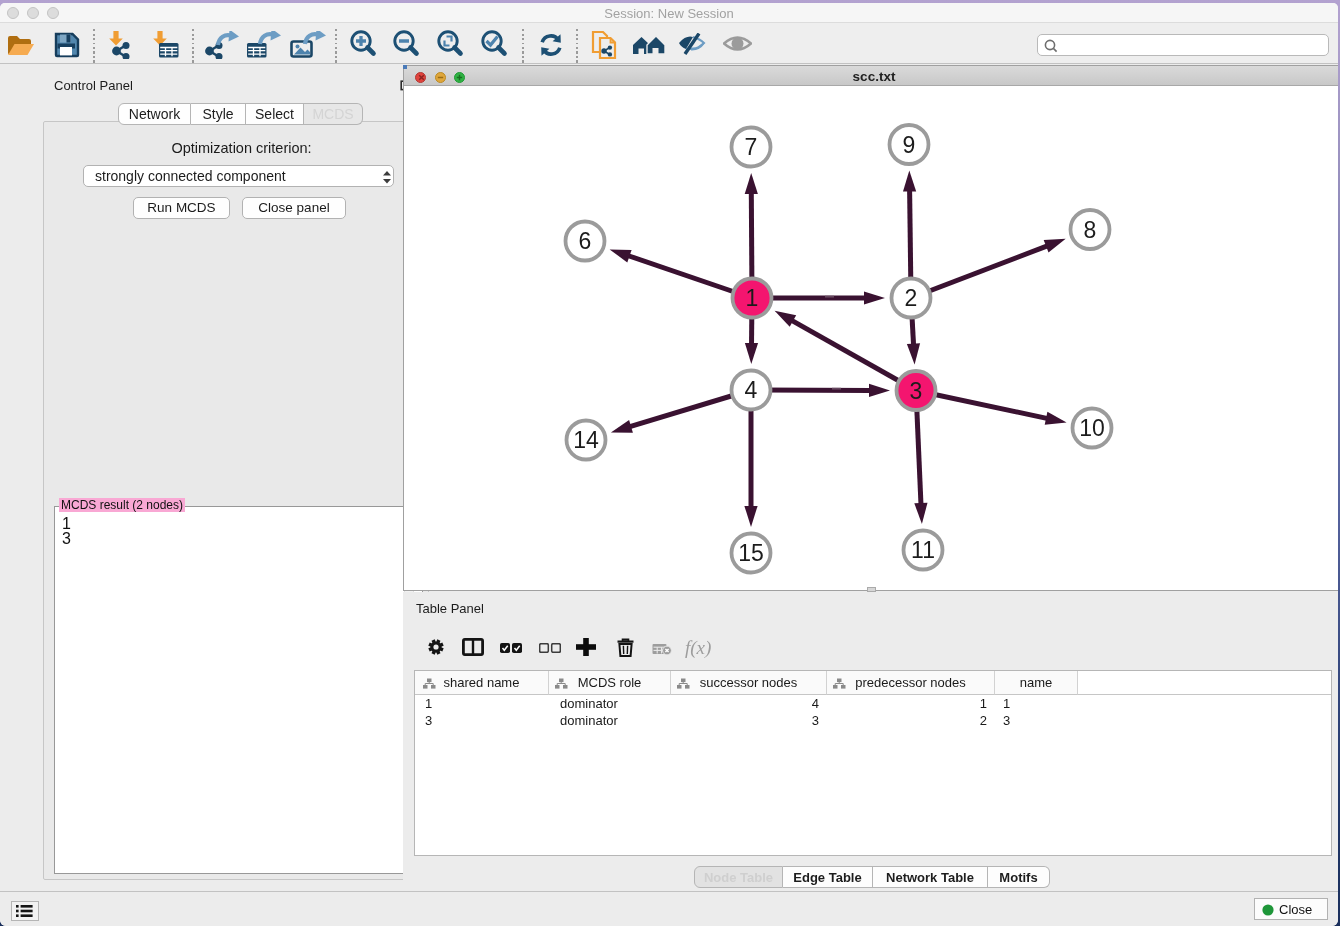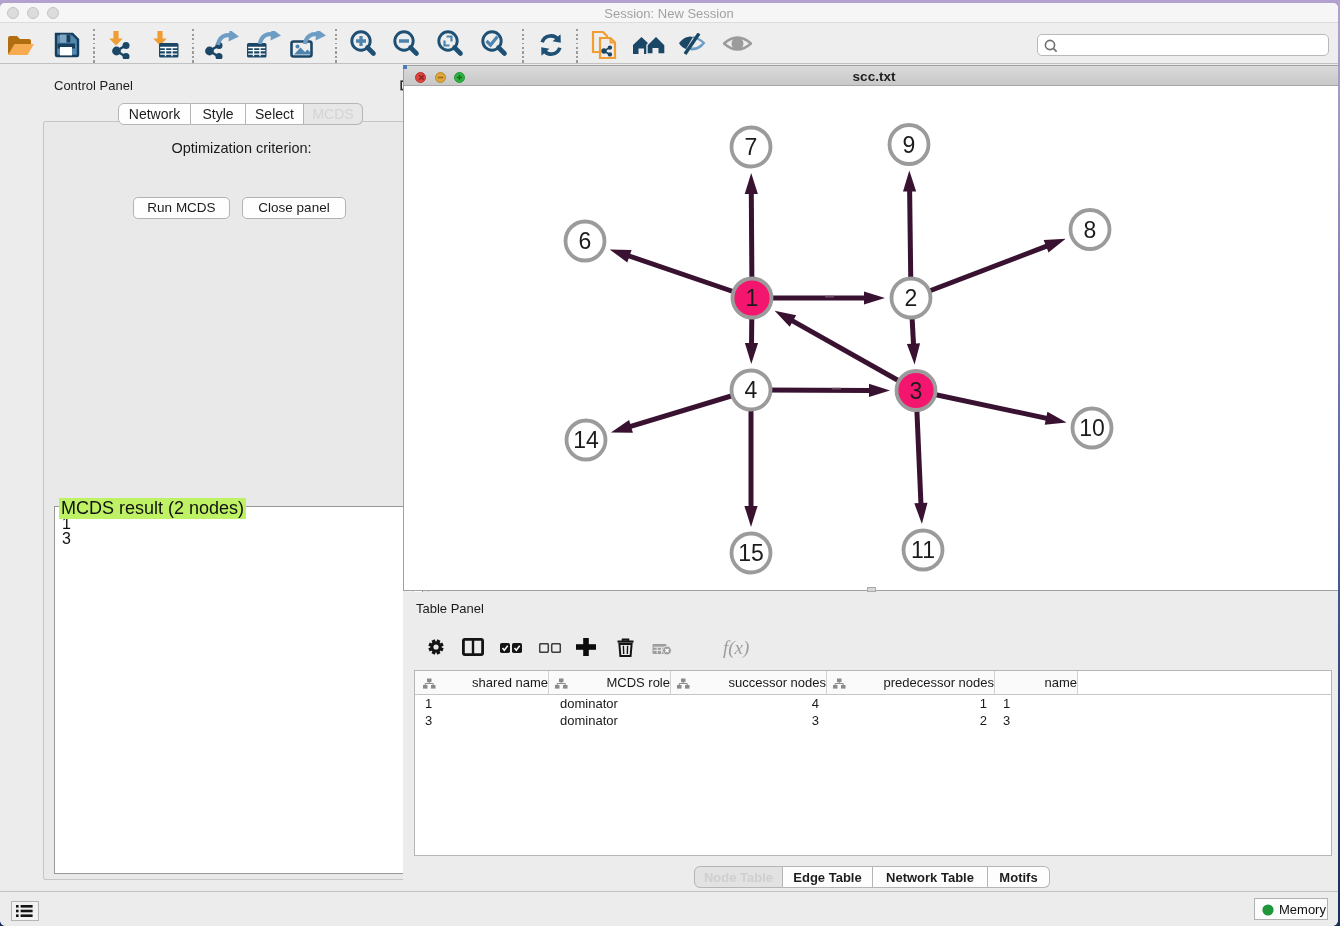--- a/index.html
+++ b/index.html
@@ -28,31 +28,31 @@
   #cpanel .hdr { position:absolute; left:14px; top:8px; font-size:13px; color:#1c1c1c; }
   .tabrow { position:absolute; top:33px; left:78px; height:22px; display:flex;border-radius:9px; }
   .tab { height:22px; font-size:14px; color:#1d1d1d; background:#fefefe; border:1px solid #b5b5b5; border-left:none; display:flex; align-items:center; justify-content:center; }
   .tab.first { border-left:1px solid #b5b5b5; border-radius:6px 0 0 6px; }
   .tab.sel { background:#e7e7e7; color:#d4d4d4; border-radius:0 6px 6px 0; }
   #cpbox { position:absolute; left:3px; top:51px; width:386px; height:759px; background:#e9e9e9; border:1px solid #c6c6c6; border-radius:2px; }
   #optlabel { position:absolute; left:0; top:70px; width:100%; text-align:center; font-size:14.5px; color:#1b1b1b; }
   #dropdown { position:absolute; left:43px; top:95px; width:311px; height:22px; background:#fff; border:1px solid #b2b2b2; border-radius:5px; font-size:14px; color:#1b1b1b; line-height:20px; padding-left:11px; }
   .btn { position:absolute; height:22px; background:#fefefe; border:1px solid #b2b2b2; border-radius:5px; font-size:13.5px; color:#1b1b1b; text-align:center; line-height:20px; }
   #mcdsbox { position:absolute; left:14px; top:436px; width:369px; height:368px; background:#fff; border:1px solid #989898; }
-  #mcdslegend { position:absolute; left:19px; top:428px; background:#bef264; padding:0 2px; font-size:18px; color:#111; }
+  #mcdslegend { position:absolute; left:19px; top:428px; background:#f9a8d4; padding:0 2px; font-size:12px; color:#111; }
   
   #netframe { position:absolute; left:403px; top:62px; width:942px; height:526px; background:#fff; border:1px solid #a0a0a0; }
   #nettitle { position:absolute; left:0; top:0; width:100%; height:20px; background:linear-gradient(#dadada,#c8c8c8); border-bottom:1px solid #a8a8a8; }
   .itl { position:absolute; top:5.5px; width:11px; height:11px; border-radius:50%; }
   #netname { position:absolute; top:3px; left:0; width:100%; text-align:center; font-weight:bold; font-size:13.5px; color:#222; }
   
   #tpanel { position:absolute; left:403px; top:589px; width:935px; height:299px; background:#ececec; }
   #tpanel .hdr { position:absolute; left:13px; top:9px; font-size:13px; color:#1c1c1c; }
   #ttable { position:absolute; left:11px; top:78px; width:918px; height:186px; background:#fff; border:1px solid #b6b6b6; }
-  .thead { position:absolute; left:0; top:0; height:24px; background:#fafafa; border-bottom:1px solid #c6c6c6; border-right:1px solid #d2d2d2; font-size:13px; color:#1a1a1a; text-align:right; line-height:24px; }
+  .thead { position:absolute; left:0; top:0; height:24px; background:#fafafa; border-bottom:1px solid #c6c6c6; border-right:1px solid #d2d2d2; font-size:13px; color:#1a1a1a; text-align:center; line-height:24px; }
   .tcell { position:absolute; font-size:13px; color:#1a1a1a; height:19px; line-height:19px; }
   .btabs { position:absolute; top:274px; left:291px; height:22px; display:flex; }
   .btab { height:22px; font-size:13px; font-weight:bold; color:#1d1d1d; background:#fdfdfd; border:1px solid #b5b5b5; border-left:none; display:flex; align-items:center; justify-content:center; }
   
   #statusbar { position:absolute; left:0; top:888px; width:1338px; height:35px; background:#ececec; border-top:1px solid #c2c2c2; }
   #memorybtn { position:absolute; left:1254px; top:6px; width:74px; height:22px; background:#fcfcfc; border:1px solid #b2b2b2; font-size:13px; color:#111; }
   #listbtn { position:absolute; left:11px; top:9px; width:28px; height:20px; background:#f2f2f2; border:1px solid #b5b5b5; }
 </style>
 </head>
 <body>
@@ -196,20 +196,24 @@
         <path d="M1.8 1.8 L9.2 9.2 M9.2 1.8 L1.8 9.2" stroke="#1b1b1b" stroke-width="2.4" stroke-linecap="round"></path>
       </svg>
     <div id="cpbox"></div>
     <div class="tabrow">
       <div class="tab first" style="width:73px">Network</div>
       <div class="tab" style="width:55px">Style</div>
       <div class="tab" style="width:58px">Select</div>
       <div class="tab sel" style="width:59px">MCDS</div>
     </div>
     <div id="optlabel">Optimization criterion:</div>
+    <div id="dropdown">strongly connected component<svg class="abs" style="left:296px;top:3.5px" width="13" height="15" viewBox="0 0 13 15">
+          <path d="M7 1 L11 5.5 H3 z" fill="#3c3c3c"></path>
+          <path d="M7 13.5 L11 9 H3 z" fill="#3c3c3c"></path>
+        </svg></div>
     <div class="btn" style="left:93px; top:127px; width:97px;">Run MCDS</div>
     <div class="btn" style="left:202px; top:127px; width:104px;text-align:center;">Close panel</div>
     <div id="mcdsbox">
       <div style="position:absolute; left:7px; top:9px; font-size:16px; line-height:15px; color:#111;">1<br>3</div>
       <div style="position:absolute; right:8px; top:1px; width:10px; height:364px; background:#f2f2f2; border-left:1px solid #dedede; border-right:1px solid #dedede;"></div>
     </div>
     <div id="mcdslegend">MCDS result (2 nodes)</div>
     <div class="abs" style="left:396px;top:409px;width:7px;height:12px;background:#e0e0e0;border:1px solid #bdbdbd;border-radius:2px;"></div>
   </div>
 
@@ -329,21 +333,21 @@
       </svg>
       <svg class="abs" style="left:249px;top:49px" width="20" height="14" viewBox="0 0 20 14">
         <rect x="0.5" y="3" width="14" height="10" rx="1" fill="#9d9d9d"></rect>
         <line x1="1.5" y1="6.2" x2="13.5" y2="6.2" stroke="#e9e9e9" stroke-width="1.1"></line>
         <line x1="1.5" y1="9.4" x2="13.5" y2="9.4" stroke="#e9e9e9" stroke-width="1.1"></line>
         <line x1="5.2" y1="6.2" x2="5.2" y2="12.5" stroke="#e9e9e9" stroke-width="1.1"></line>
         <line x1="9.5" y1="6.2" x2="9.5" y2="12.5" stroke="#e9e9e9" stroke-width="1.1"></line>
         <circle cx="15" cy="9.5" r="4.4" fill="#9d9d9d" stroke="#e9e9e9" stroke-width="1"></circle>
         <path d="M13.4 7.9 L16.6 11.1 M16.6 7.9 L13.4 11.1" stroke="#fff" stroke-width="1.4"></path>
       </svg>
-      <div class="abs" style="left:282px;top:45px;font-family:'Liberation Serif',serif;font-style:italic;font-size:19px;color:#9d9d9d;margin-left:38px;">f(x)</div>
+      <div class="abs" style="left:282px;top:45px;font-family:'Liberation Serif',serif;font-style:italic;font-size:19px;color:#9d9d9d;">f(x)</div>
     <div id="ttable">
       <div class="thead" style="left:0px;width:134px;">shared name</div>
         <svg class="abs" style="left:8px;top:7px" width="13" height="11" viewBox="0 0 13 11">
           <rect x="4" y="0.5" width="4.5" height="3.6" fill="#8a8a8a"></rect>
           <rect x="0" y="7" width="4.5" height="3.6" fill="#8a8a8a"></rect>
           <rect x="8" y="7" width="4.5" height="3.6" fill="#8a8a8a"></rect>
           <path d="M6.2 4 v1.5 M2.2 7 v-1.5 h8 V7" fill="none" stroke="#8a8a8a" stroke-width="1"></path>
         </svg>
         <div class="thead" style="left:134px;width:122px;">MCDS role</div>
         <svg class="abs" style="left:140px;top:7px" width="13" height="11" viewBox="0 0 13 11">
@@ -395,16 +399,16 @@
           <rect x="0" y="10.4" width="2.6" height="2.6" fill="#141414"></rect>
           <rect x="4.6" y="1" width="12" height="2.6" fill="#141414"></rect>
           <rect x="4.6" y="5.7" width="12" height="2.6" fill="#141414"></rect>
           <rect x="4.6" y="10.4" width="12" height="2.6" fill="#141414"></rect>
         </svg>
       </div>
     <div id="memorybtn">
         <svg class="abs" style="left:7px;top:5px" width="12" height="12" viewBox="0 0 12 12">
           <circle cx="6" cy="6" r="5.6" fill="#1e9639"></circle>
         </svg>
-        <div class="abs" style="left:24px;top:3px;font-size:13px;color:#111;">Memory</div>
+        <div class="abs" style="left:24px;top:3px;font-size:13px;color:#111;">Close</div>
       </div>
   </div>
 </div>
 
 </body></html>

